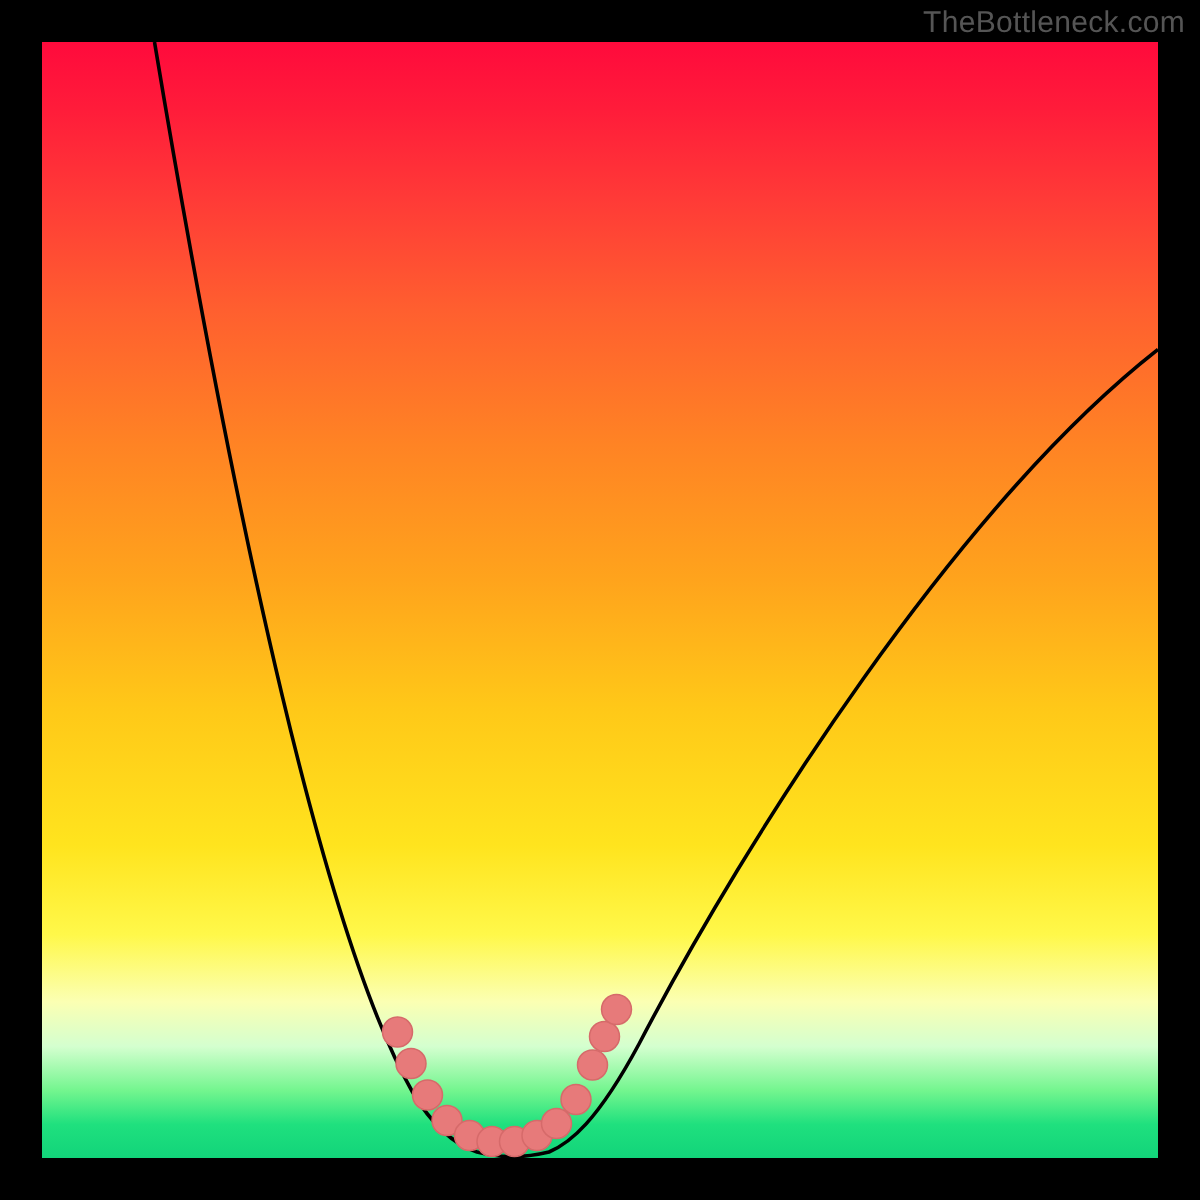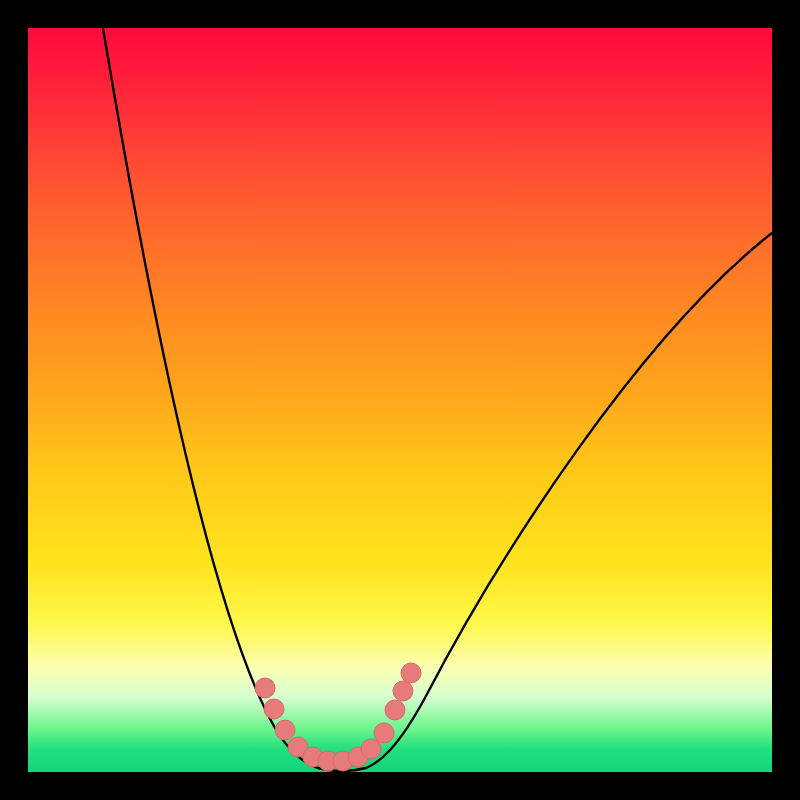--- a/index.html
+++ b/index.html
@@ -63,20 +63,21 @@
     font-weight: 400;
     letter-spacing: 0.2px;
     font-family: Arial, Helvetica, sans-serif;
   }
 </style>
 </head>
 <body>
 
 <div class="frame">
 
+  <div class="watermark">TheBottleneck.com</div>
 
   <div class="plot">
     <div class="gradient-bg"></div>
 
     <svg class="curve" viewBox="0 0 744 744" preserveAspectRatio="none">
       <path fill="none" stroke="#000" stroke-width="2.4" d="M 75 0 C 130 330, 190 600, 247 700 C 260 722, 275 735, 290 740 C 305 744, 322 744, 338 740 C 352 734, 370 720, 398 668 C 470 530, 610 310, 744 205"></path>
       <g id="marker-group">
           <circle cx="237" cy="660" r="10" fill="#e77a7a" stroke="#d66a6a" stroke-width="1"></circle>
           <circle cx="246" cy="681" r="10" fill="#e77a7a" stroke="#d66a6a" stroke-width="1"></circle>
           <circle cx="257" cy="702" r="10" fill="#e77a7a" stroke="#d66a6a" stroke-width="1"></circle>

